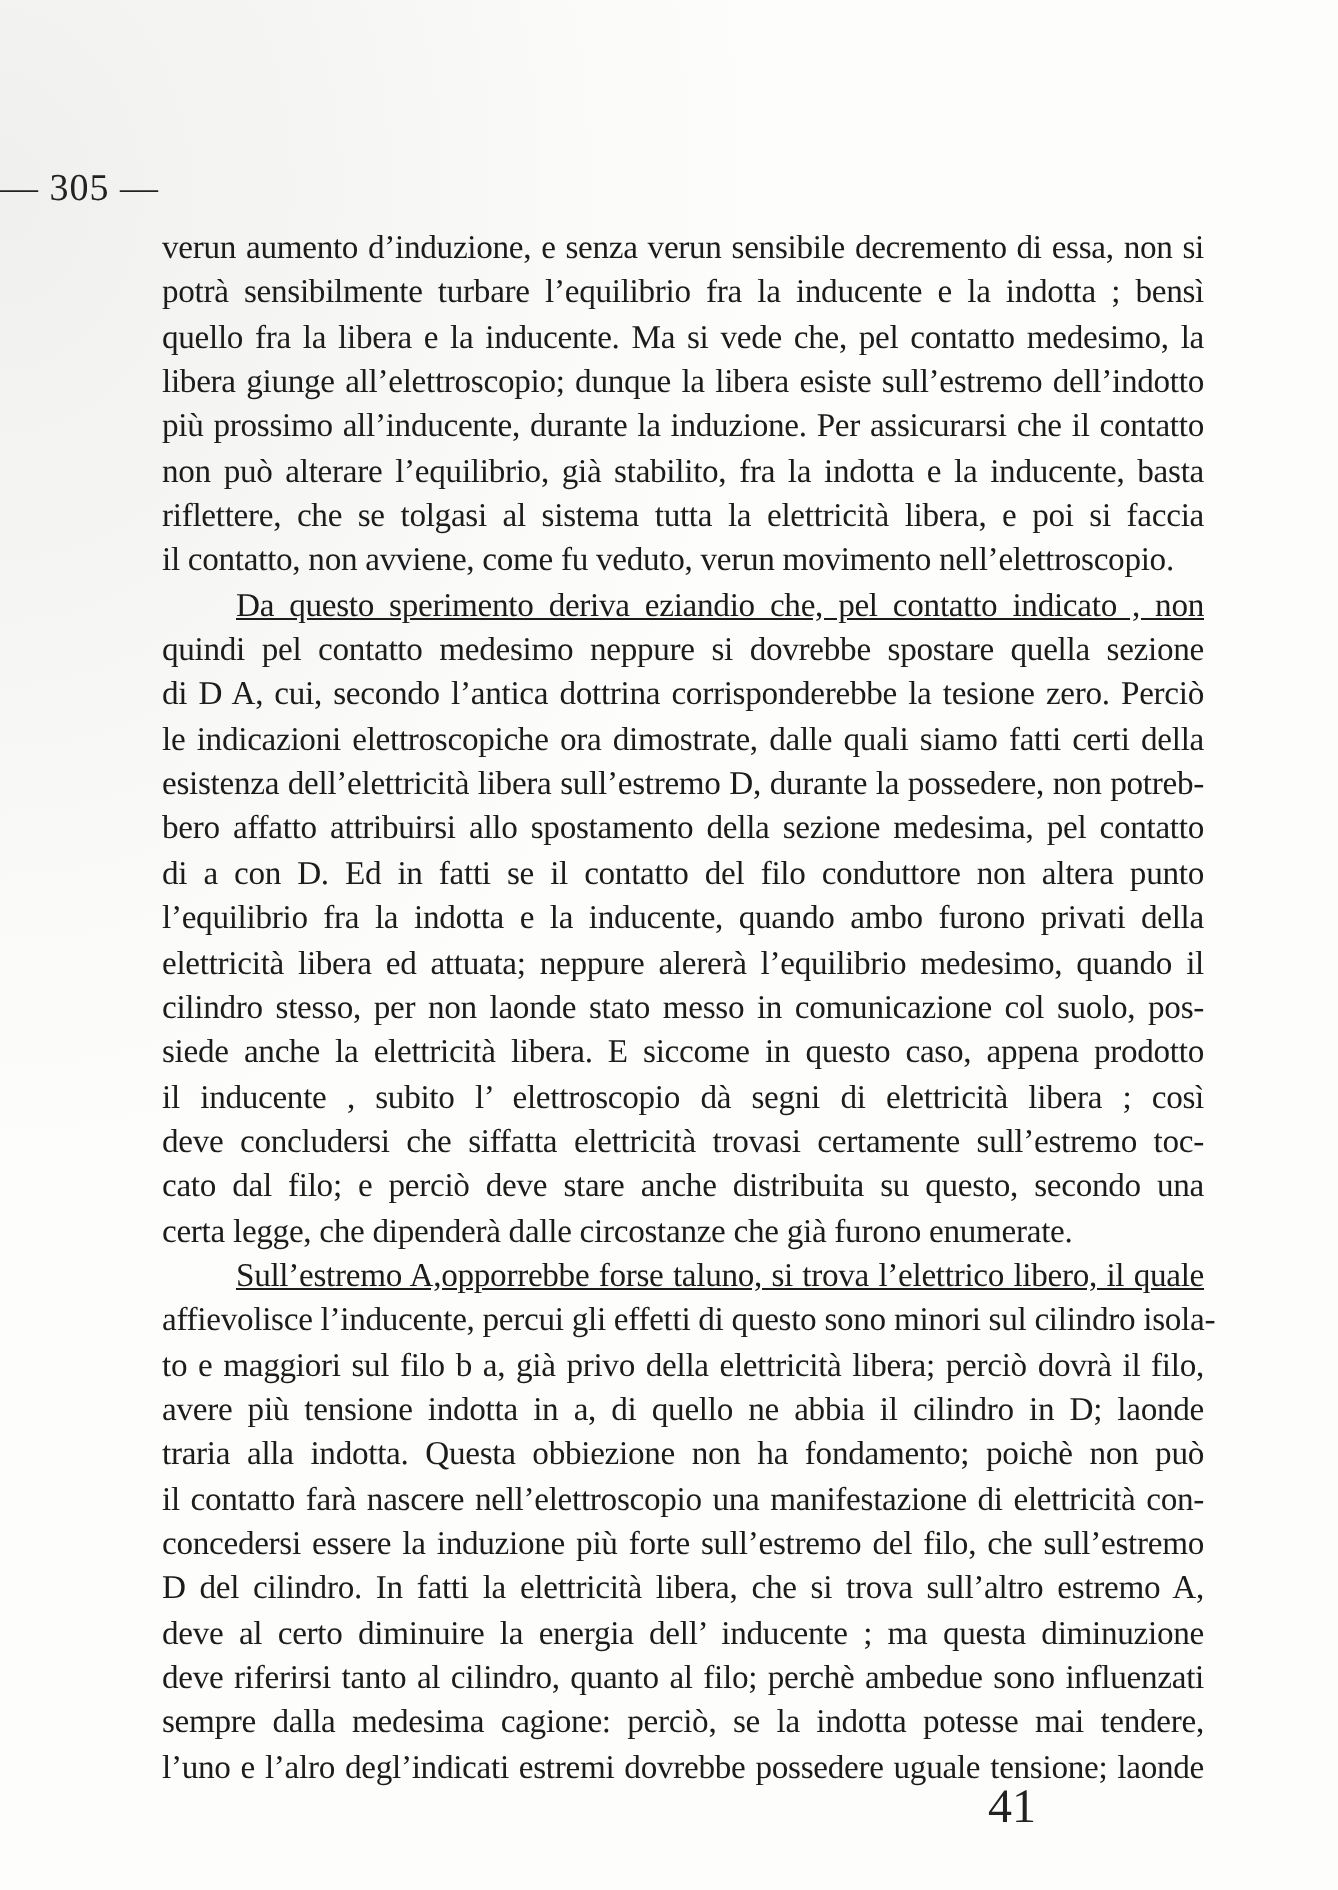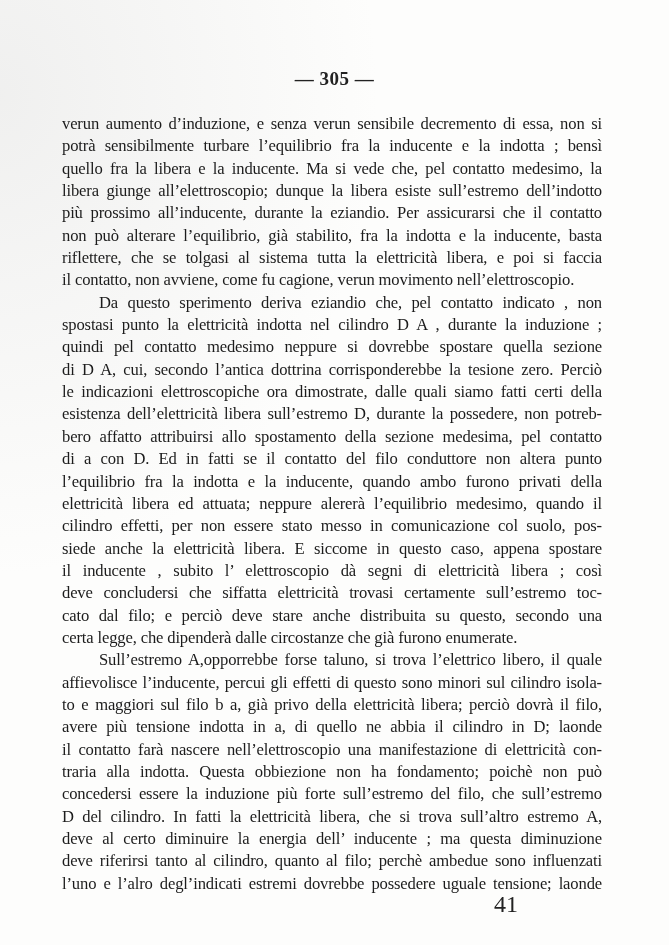--- a/index.html
+++ b/index.html
@@ -10,77 +10,77 @@
       font-family: "Liberation Serif", "DejaVu Serif", serif;
       color: #1c1c1c;
     }
     .page {
       position: absolute; left: 0; top: 0; width: 669px; height: 945px;
       background:
         radial-gradient(ellipse at 0% 10%, rgba(200,200,200,0.25), rgba(255,255,255,0) 40%),
         #fdfdfc;
     }
     .header {
-      position: absolute; top: 68px; left: 0; width: 669px;
-      text-align: center; font-size: 19px; letter-spacing: 0.5px;
+      position: absolute; top: 84px; left: 0; width: 669px;
+      text-align: left; font-size: 19px; letter-spacing: 0.5px;
       color: #222;
-      font-weight: bold;
     }
     .body-text {
       position: absolute; left: 62px; top: 113px; width: 540px;
     }
     .line {
       display: block; height: 22.35px; line-height: 22.35px;
       font-size: 16.6px; white-space: nowrap;
       text-align: justify; text-align-last: justify;
       letter-spacing: -0.15px;
+      margin-left: 19px;
     }
-    .line.indent { padding-left: 37px; }
+    .line.indent { padding-left: 37px; text-decoration: underline; }
     .line.last { text-align-last: left; }
     .footer-sig {
       position: absolute; top: 891px; left: 494px;
       font-size: 24px; color: #222;
     }
   </style>
 </head>
 <body>
 
 <div class="page">
   <div class="header">— 305 —</div>
   <div class="body-text" id="body-text">
       <span class="line">verun aumento d’induzione, e senza verun sensibile decremento di essa, non si</span>
       <span class="line">potrà sensibilmente turbare l’equilibrio fra la inducente e la indotta ; bensì</span>
       <span class="line">quello fra la libera e la inducente. Ma si vede che, pel contatto medesimo, la</span>
       <span class="line">libera giunge all’elettroscopio; dunque la libera esiste sull’estremo dell’indotto</span>
-      <span class="line">più prossimo all’inducente, durante la eziandio. Per assicurarsi che il contatto</span>
+      <span class="line">più prossimo all’inducente, durante la induzione. Per assicurarsi che il contatto</span>
       <span class="line">non può alterare l’equilibrio, già stabilito, fra la indotta e la inducente, basta</span>
       <span class="line">riflettere, che se tolgasi al sistema tutta la elettricità libera, e poi si faccia</span>
-      <span class="line last">il contatto, non avviene, come fu cagione, verun movimento nell’elettroscopio.</span>
+      <span class="line last">il contatto, non avviene, come fu veduto, verun movimento nell’elettroscopio.</span>
       <span class="line indent">Da questo sperimento deriva eziandio che, pel contatto indicato , non</span>
-      <span class="line">spostasi punto la elettricità indotta nel cilindro D A , durante la induzione ;</span>
       <span class="line">quindi pel contatto medesimo neppure si dovrebbe spostare quella sezione</span>
       <span class="line">di D A, cui, secondo l’antica dottrina corrisponderebbe la tesione zero. Perciò</span>
       <span class="line">le indicazioni elettroscopiche ora dimostrate, dalle quali siamo fatti certi della</span>
       <span class="line">esistenza dell’elettricità libera sull’estremo D, durante la possedere, non potreb-</span>
       <span class="line">bero affatto attribuirsi allo spostamento della sezione medesima, pel contatto</span>
       <span class="line">di a con D. Ed in fatti se il contatto del filo conduttore non altera punto</span>
       <span class="line">l’equilibrio fra la indotta e la inducente, quando ambo furono privati della</span>
       <span class="line">elettricità libera ed attuata; neppure alererà l’equilibrio medesimo, quando il</span>
-      <span class="line">cilindro effetti, per non essere stato messo in comunicazione col suolo, pos-</span>
-      <span class="line">siede anche la elettricità libera. E siccome in questo caso, appena spostare</span>
+      <span class="line">cilindro stesso, per non laonde stato messo in comunicazione col suolo, pos-</span>
+      <span class="line">siede anche la elettricità libera. E siccome in questo caso, appena prodotto</span>
       <span class="line">il inducente , subito l’ elettroscopio dà segni di elettricità libera ; così</span>
       <span class="line">deve concludersi che siffatta elettricità trovasi certamente sull’estremo toc-</span>
       <span class="line">cato dal filo; e perciò deve stare anche distribuita su questo, secondo una</span>
       <span class="line last">certa legge, che dipenderà dalle circostanze che già furono enumerate.</span>
       <span class="line indent">Sull’estremo A,opporrebbe forse taluno, si trova l’elettrico libero, il quale</span>
       <span class="line">affievolisce l’inducente, percui gli effetti di questo sono minori sul cilindro isola-</span>
       <span class="line">to e maggiori sul filo b a, già privo della elettricità libera; perciò dovrà il filo,</span>
       <span class="line">avere più tensione indotta in a, di quello ne abbia il cilindro in D; laonde</span>
+      <span class="line">traria alla indotta. Questa obbiezione non ha fondamento; poichè non può</span>
       <span class="line">il contatto farà nascere nell’elettroscopio una manifestazione di elettricità con-</span>
-      <span class="line">traria alla indotta. Questa obbiezione non ha fondamento; poichè non può</span>
       <span class="line">concedersi essere la induzione più forte sull’estremo del filo, che sull’estremo</span>
       <span class="line">D del cilindro. In fatti la elettricità libera, che si trova sull’altro estremo A,</span>
       <span class="line">deve al certo diminuire la energia dell’ inducente ; ma questa diminuzione</span>
       <span class="line">deve riferirsi tanto al cilindro, quanto al filo; perchè ambedue sono influenzati</span>
+      <span class="line">sempre dalla medesima cagione: perciò, se la indotta potesse mai tendere,</span>
       <span class="line">l’uno e l’alro degl’indicati estremi dovrebbe possedere uguale tensione; laonde</span>
     </div>
   <div class="footer-sig">41</div>
 </div>
 
 </body></html>

